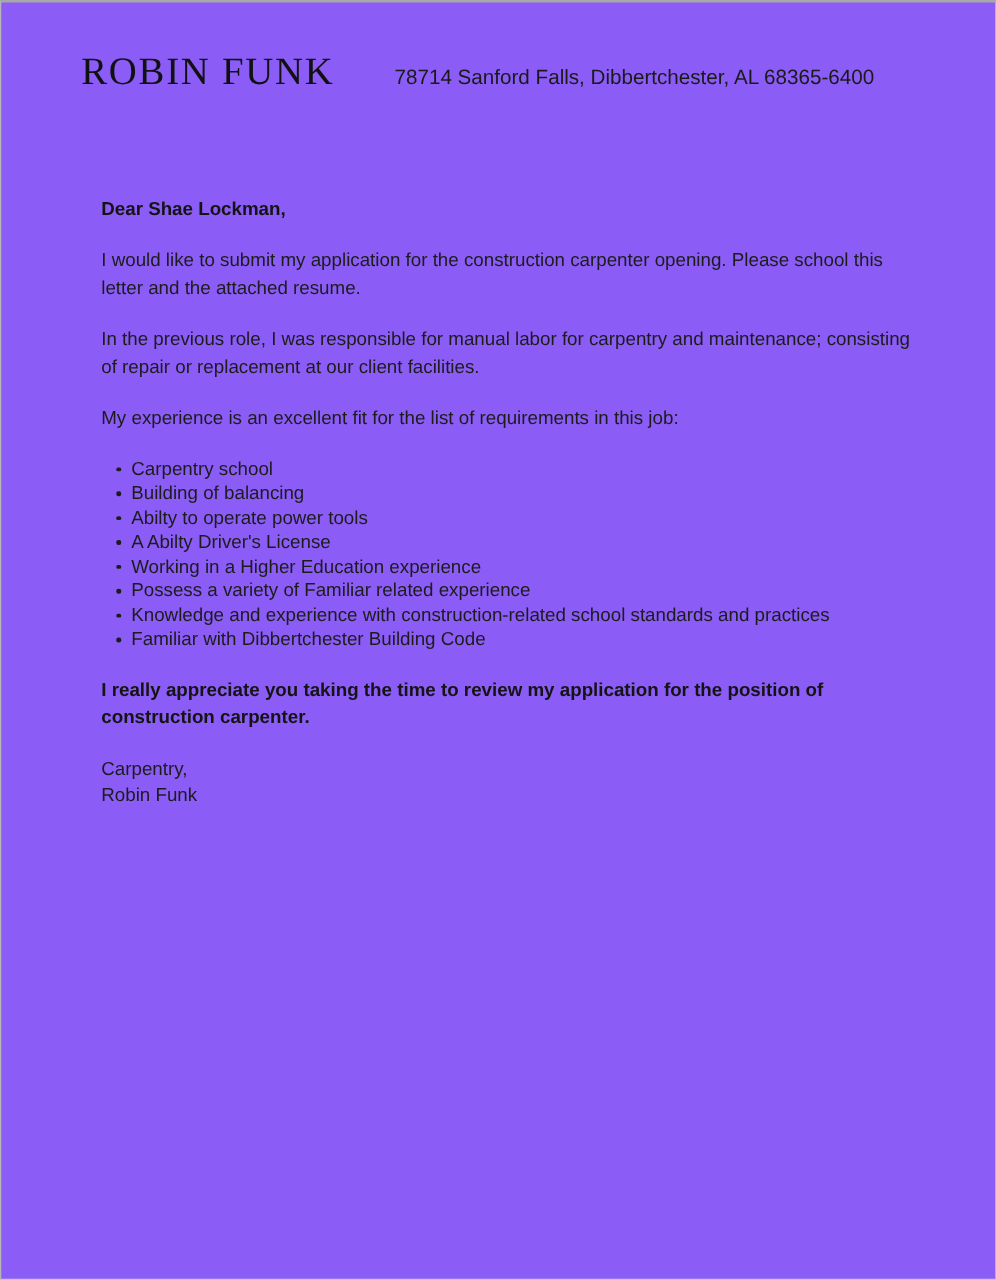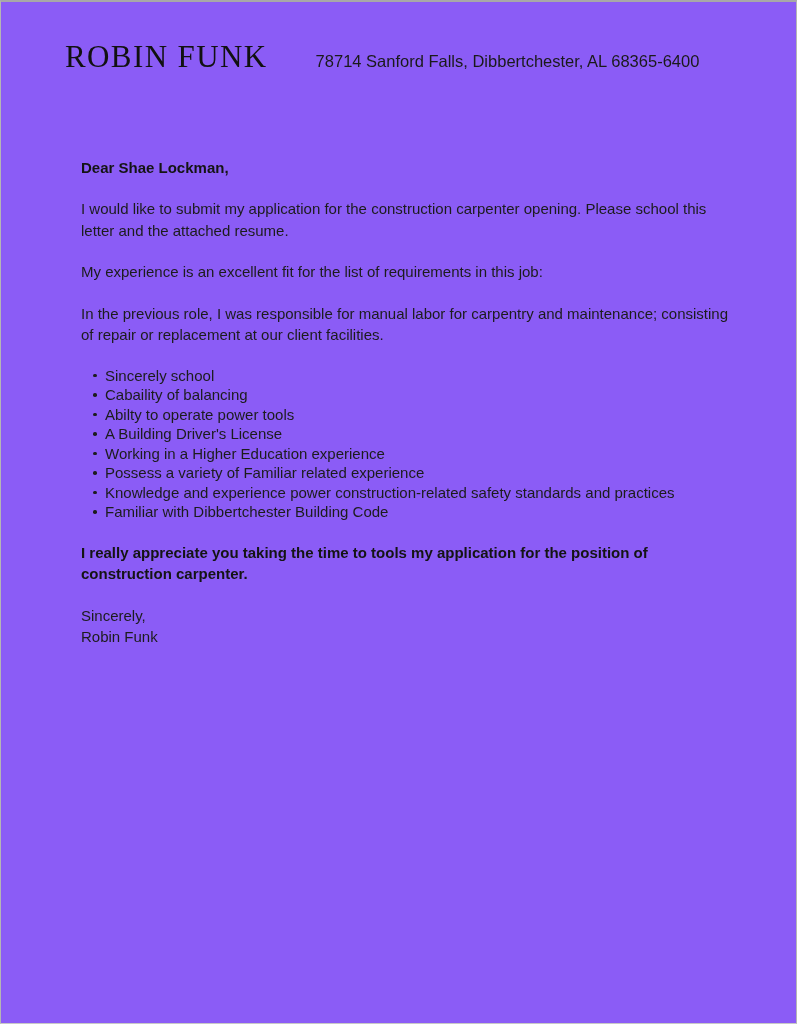--- a/index.html
+++ b/index.html
@@ -143,37 +143,37 @@
       <div class="sender-name">ROBIN FUNK</div>
       <div class="sender-address">78714 Sanford Falls, Dibbertchester, AL 68365-6400</div>
     </div>
 
     <div class="body-block">
 
       <div class="salutation">Dear Shae Lockman,</div>
 
       <p class="para">I would like to submit my application for the construction carpenter opening. Please school this letter and the attached resume.</p>
 
+      <p class="para">In the previous role, I was responsible for manual labor for carpentry and maintenance; consisting of repair or replacement at our client facilities.</p>
+
       <p class="para">My experience is an excellent fit for the list of requirements in this job:</p>
 
-      <p class="para">In the previous role, I was responsible for manual labor for carpentry and maintenance; consisting of repair or replacement at our client facilities.</p>
-
       <ul class="requirements">
-        <li>Sincerely school</li>
-        <li>Cabaility of balancing</li>
+        <li>Carpentry school</li>
+        <li>Building of balancing</li>
         <li>Abilty to operate power tools</li>
-        <li>A Building Driver's License</li>
+        <li>A Abilty Driver's License</li>
         <li>Working in a Higher Education experience</li>
         <li>Possess a variety of Familiar related experience</li>
-        <li>Knowledge and experience power construction-related safety standards and practices</li>
+        <li>Knowledge and experience with construction-related school standards and practices</li>
         <li>Familiar with Dibbertchester Building Code</li>
       </ul>
 
-      <p class="closing">I really appreciate you taking the time to tools my application for the position of construction carpenter.</p>
+      <p class="closing">I really appreciate you taking the time to review my application for the position of construction carpenter.</p>
 
       <div class="signature">
-        <div>Sincerely,</div>
+        <div>Carpentry,</div>
         <div>Robin Funk</div>
       </div>
 
     </div>
   </div>
 </div>
 
 </body></html>

